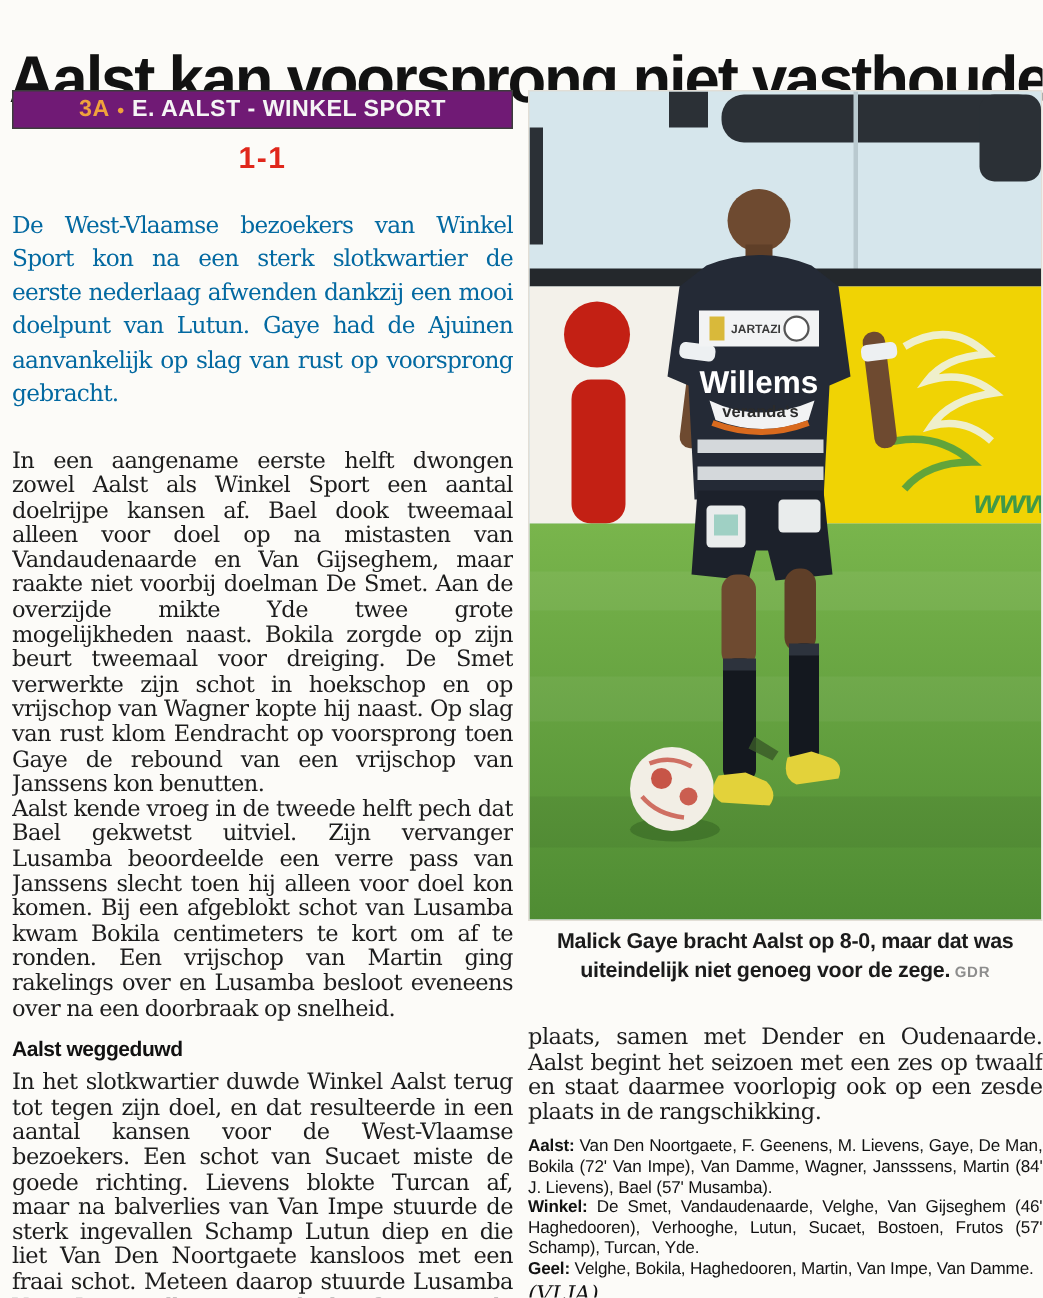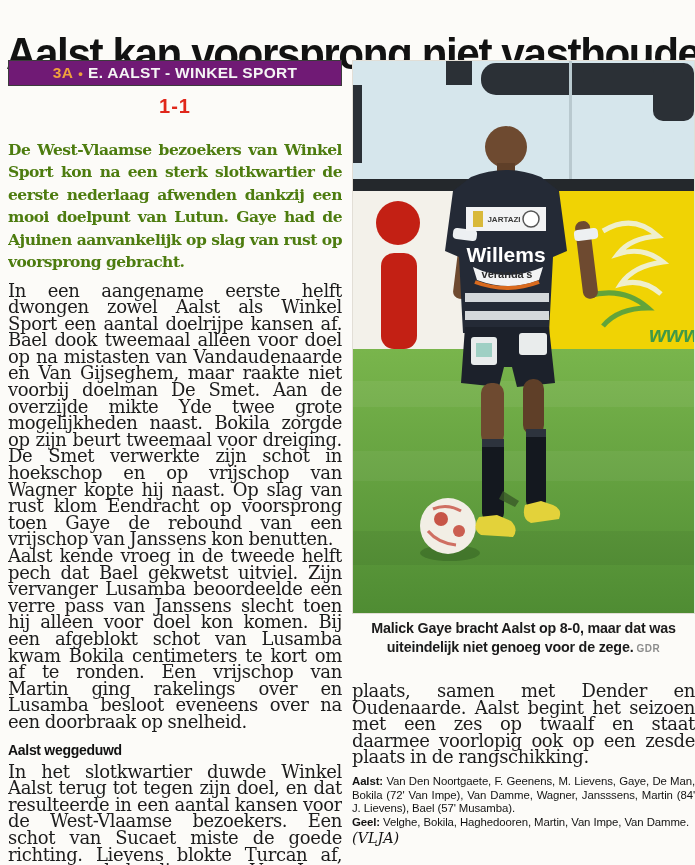--- a/index.html
+++ b/index.html
@@ -13,23 +13,23 @@
 
   
   .left-col{position:absolute;left:8px;top:60px;width:334px;height:805px;overflow:hidden;}
   .match-bar{height:24px;background:#701a75;border:1px solid #3c3c3c;display:flex;align-items:center;
     justify-content:center;gap:5px;font-weight:700;font-size:15.5px;letter-spacing:.3px;}
   .match-bar .league{color:#f0a23c;}
   .match-bar .bullet{color:#f0a23c;font-size:13px;}
   .match-bar .teams{color:#f5f5f5;}
   .score{text-align:center;color:#e0271b;font-weight:700;font-size:20px;line-height:34px;margin:3px 0 6px 0;letter-spacing:1px;}
 
-  .lead{font-family:"DejaVu Serif",serif;font-weight:700;font-size:15.5px;line-height:22.5px;
-    letter-spacing:-.5px;text-align:justify;color:#4d7c0f;margin-bottom:9px;}
-  .bodytext{font-family:"DejaVu Serif",serif;font-size:18px;line-height:16.6px;letter-spacing:-.35px;
+  .lead{font-family:"DejaVu Serif",serif;font-weight:400;font-size:15.5px;line-height:22.5px;
+    letter-spacing:-.5px;text-align:justify;color:#0369a1;margin-bottom:25px;}
+  .bodytext{font-family:"DejaVu Serif",serif;font-size:15px;line-height:16.6px;letter-spacing:-.35px;
     word-spacing:-.4px;text-align:justify;color:#1c1c1c;margin:0;}
   .subhead{font-family:"Liberation Sans",sans-serif;font-weight:700;font-size:14px;line-height:24px;
     color:#111;margin:7px 0 2px 0;letter-spacing:-.3px;}
 
   
   .right-col{position:absolute;left:352px;top:60px;width:343px;}
   .photo{width:341px;height:552px;border:1px solid #e2ded6;background:#d3e4ea;display:block;}
   .caption{margin-top:5px;text-align:center;font-weight:700;font-size:14.3px;line-height:18.5px;color:#1b1b1b;letter-spacing:-.2px;}
   .credit{font-weight:700;font-size:10px;color:#8d8d8d;letter-spacing:.5px;margin-left:3px;}
   .cont{margin-top:25px;}
@@ -146,18 +146,19 @@
     </svg>
 
     <div class="caption">
       <span>Malick Gaye bracht Aalst op 8-0, maar dat was uiteindelijk niet genoeg voor de zege.</span><span class="credit">GDR</span>
     </div>
 
     <p class="bodytext cont">plaats, samen met Dender en Oudenaarde. Aalst begint het seizoen met een zes op twaalf en staat daarmee voorlopig ook op een zesde plaats in de rangschikking.</p>
 
     <div class="lineups">
       <p class="lu-line"><b>Aalst:</b><span> Van Den Noortgaete, F. Geenens, M. Lievens, Gaye, De Man, Bokila (72' Van Impe), Van Damme, Wagner, Jansssens, Martin (84' J. Lievens), Bael (57' Musamba).</span></p>
+      <p class="lu-line"><b>Winkel:</b><span> De Smet, Vandaudenaarde, Velghe, Van Gijseghem (46' Haghedooren), Verhooghe, Lutun, Sucaet, Bostoen, Frutos (57' Schamp), Turcan, Yde.</span></p>
       <p class="lu-line"><b>Geel:</b><span> Velghe, Bokila, Haghedooren, Martin, Van Impe, Van Damme.</span></p>
       <p class="lu-line byline">(VLJA)</p>
     </div>
   </div>
 
 </div>
 
 </body></html>

